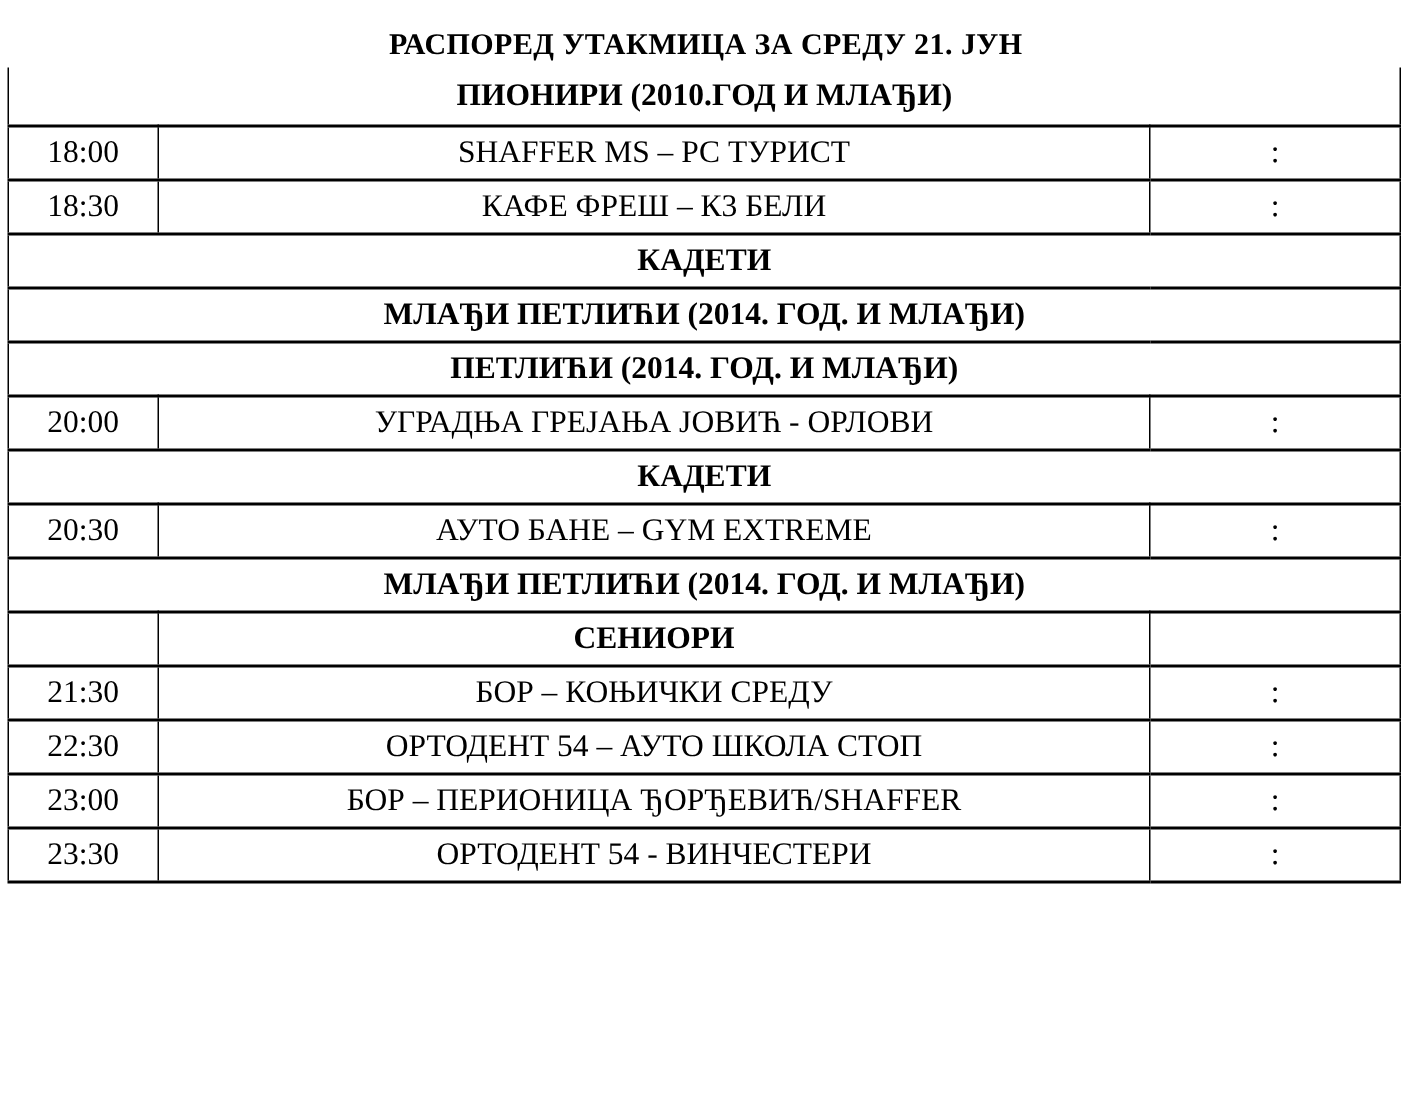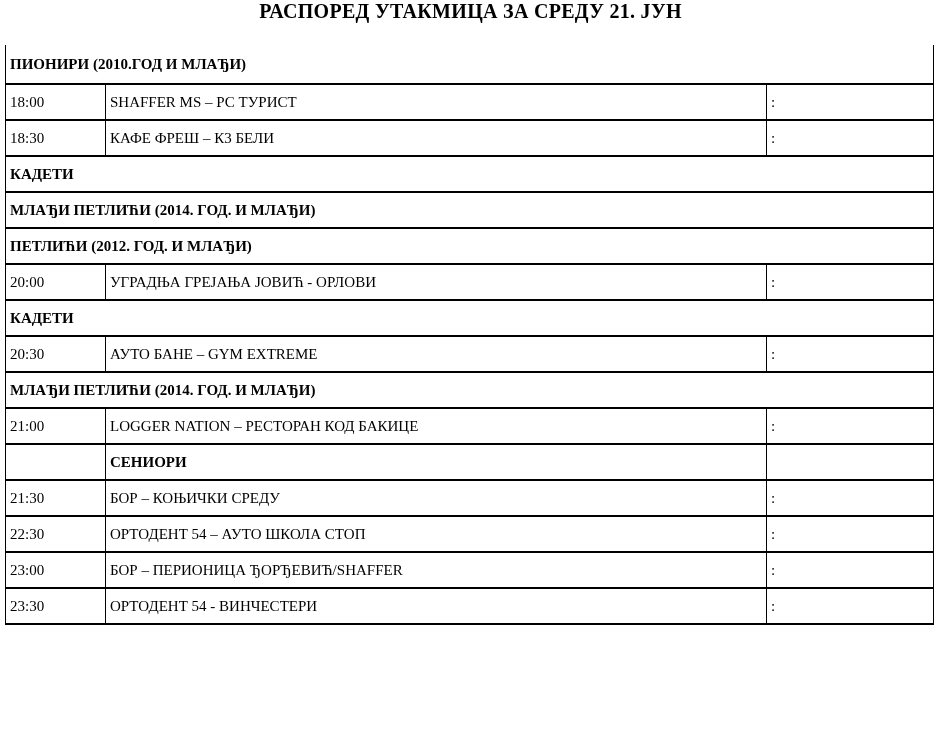--- a/index.html
+++ b/index.html
@@ -11,43 +11,44 @@
   }
   .page {
     position: relative;
     width: 941px;
     height: 729px;
     overflow: hidden;
     background: #ffffff;
   }
   .doc-title {
     margin: 0;
-    padding-top: 0;
+    padding-top: 19px;
     text-align: center;
     font-size: 20px;
     font-weight: bold;
     letter-spacing: 0.3px;
     line-height: 1.1;
   }
   table.schedule {
     border-collapse: collapse;
     table-layout: fixed;
     position: absolute;
     left: 5px;
     top: 45px;
     width: 928px;
   }
   table.schedule td {
     border-top: 2px solid #000;
     border-bottom: 2px solid #000;
     border-left: 1.5px solid #000;
     border-right: 1.5px solid #000;
+    text-align: center;
     vertical-align: middle;
     padding: 0 4px;
-    font-size: 15px;
+    font-size: 21px;
     line-height: 1.1;
     overflow: hidden;
     white-space: nowrap;
   }
   tr.row { height: 36px; }
   tr.first-row { height: 39px; }
   tr.first-row td { border-top: none; }
   td.section {
     font-weight: bold;
     font-size: 20px;
@@ -83,42 +84,37 @@
         <td>КАФЕ ФРЕШ – К3 БЕЛИ</td>
         <td>:</td>
       </tr>
       <tr class="row">
         <td colspan="3" class="section">КАДЕТИ</td>
       </tr>
       <tr class="row">
         <td colspan="3" class="section">МЛАЂИ ПЕТЛИЋИ (2014. ГОД. И МЛАЂИ)</td>
       </tr>
       <tr class="row">
-        <td colspan="3" class="section">ПЕТЛИЋИ (2012. ГОД. И МЛАЂИ)</td>
+        <td colspan="3" class="section">ПЕТЛИЋИ (2014. ГОД. И МЛАЂИ)</td>
       </tr>
       <tr class="row">
         <td>20:00</td>
         <td>УГРАДЊА ГРЕЈАЊА ЈОВИЋ - ОРЛОВИ</td>
         <td>:</td>
       </tr>
       <tr class="row">
         <td colspan="3" class="section">КАДЕТИ</td>
       </tr>
       <tr class="row">
         <td>20:30</td>
         <td>АУТО БАНЕ – GYM EXTREME</td>
         <td>:</td>
       </tr>
       <tr class="row">
         <td colspan="3" class="section">МЛАЂИ ПЕТЛИЋИ (2014. ГОД. И МЛАЂИ)</td>
-      </tr>
-      <tr class="row">
-        <td>21:00</td>
-        <td>LOGGER NATION – РЕСТОРАН КОД БАКИЦЕ</td>
-        <td>:</td>
       </tr>
       <tr class="row">
         <td></td>
         <td class="section">СЕНИОРИ</td>
         <td></td>
       </tr>
       <tr class="row">
         <td>21:30</td>
         <td>БОР – КОЊИЧКИ СРЕДУ</td>
         <td>:</td>

